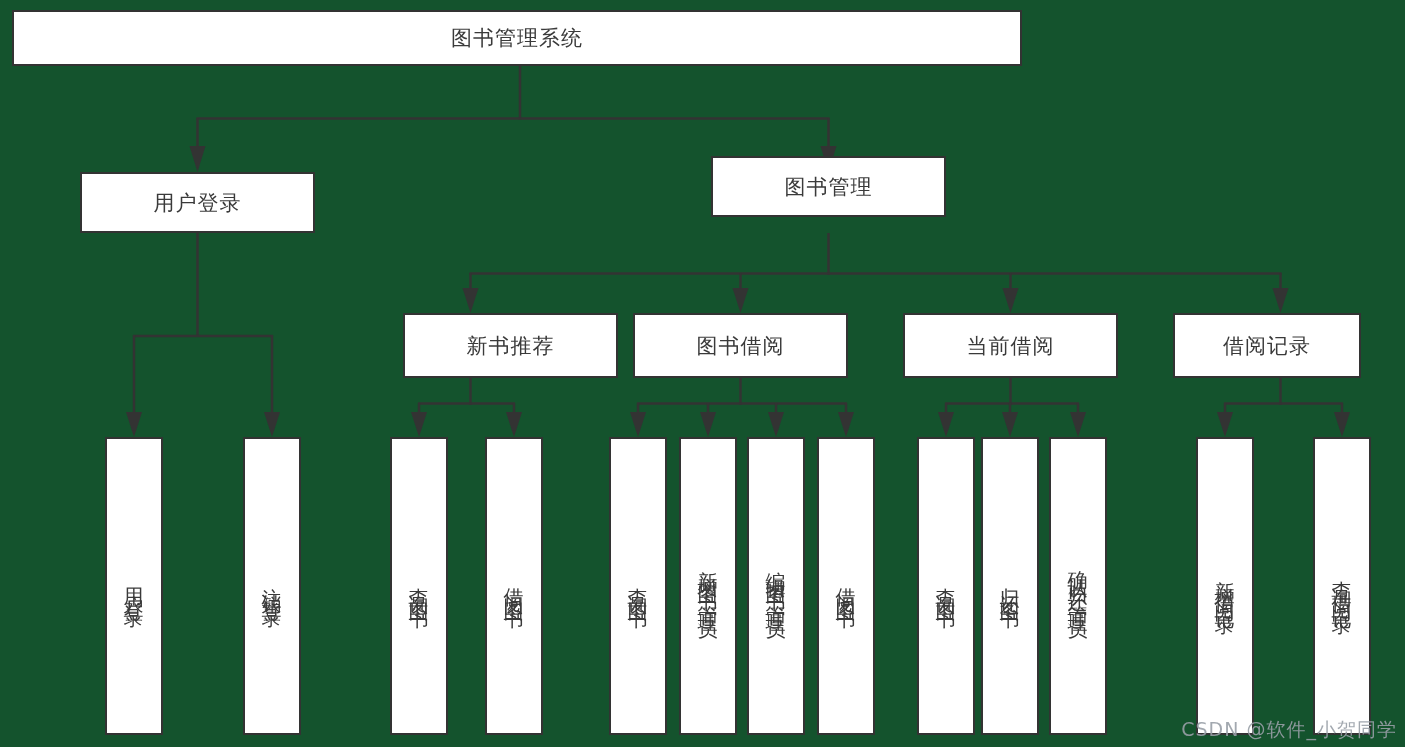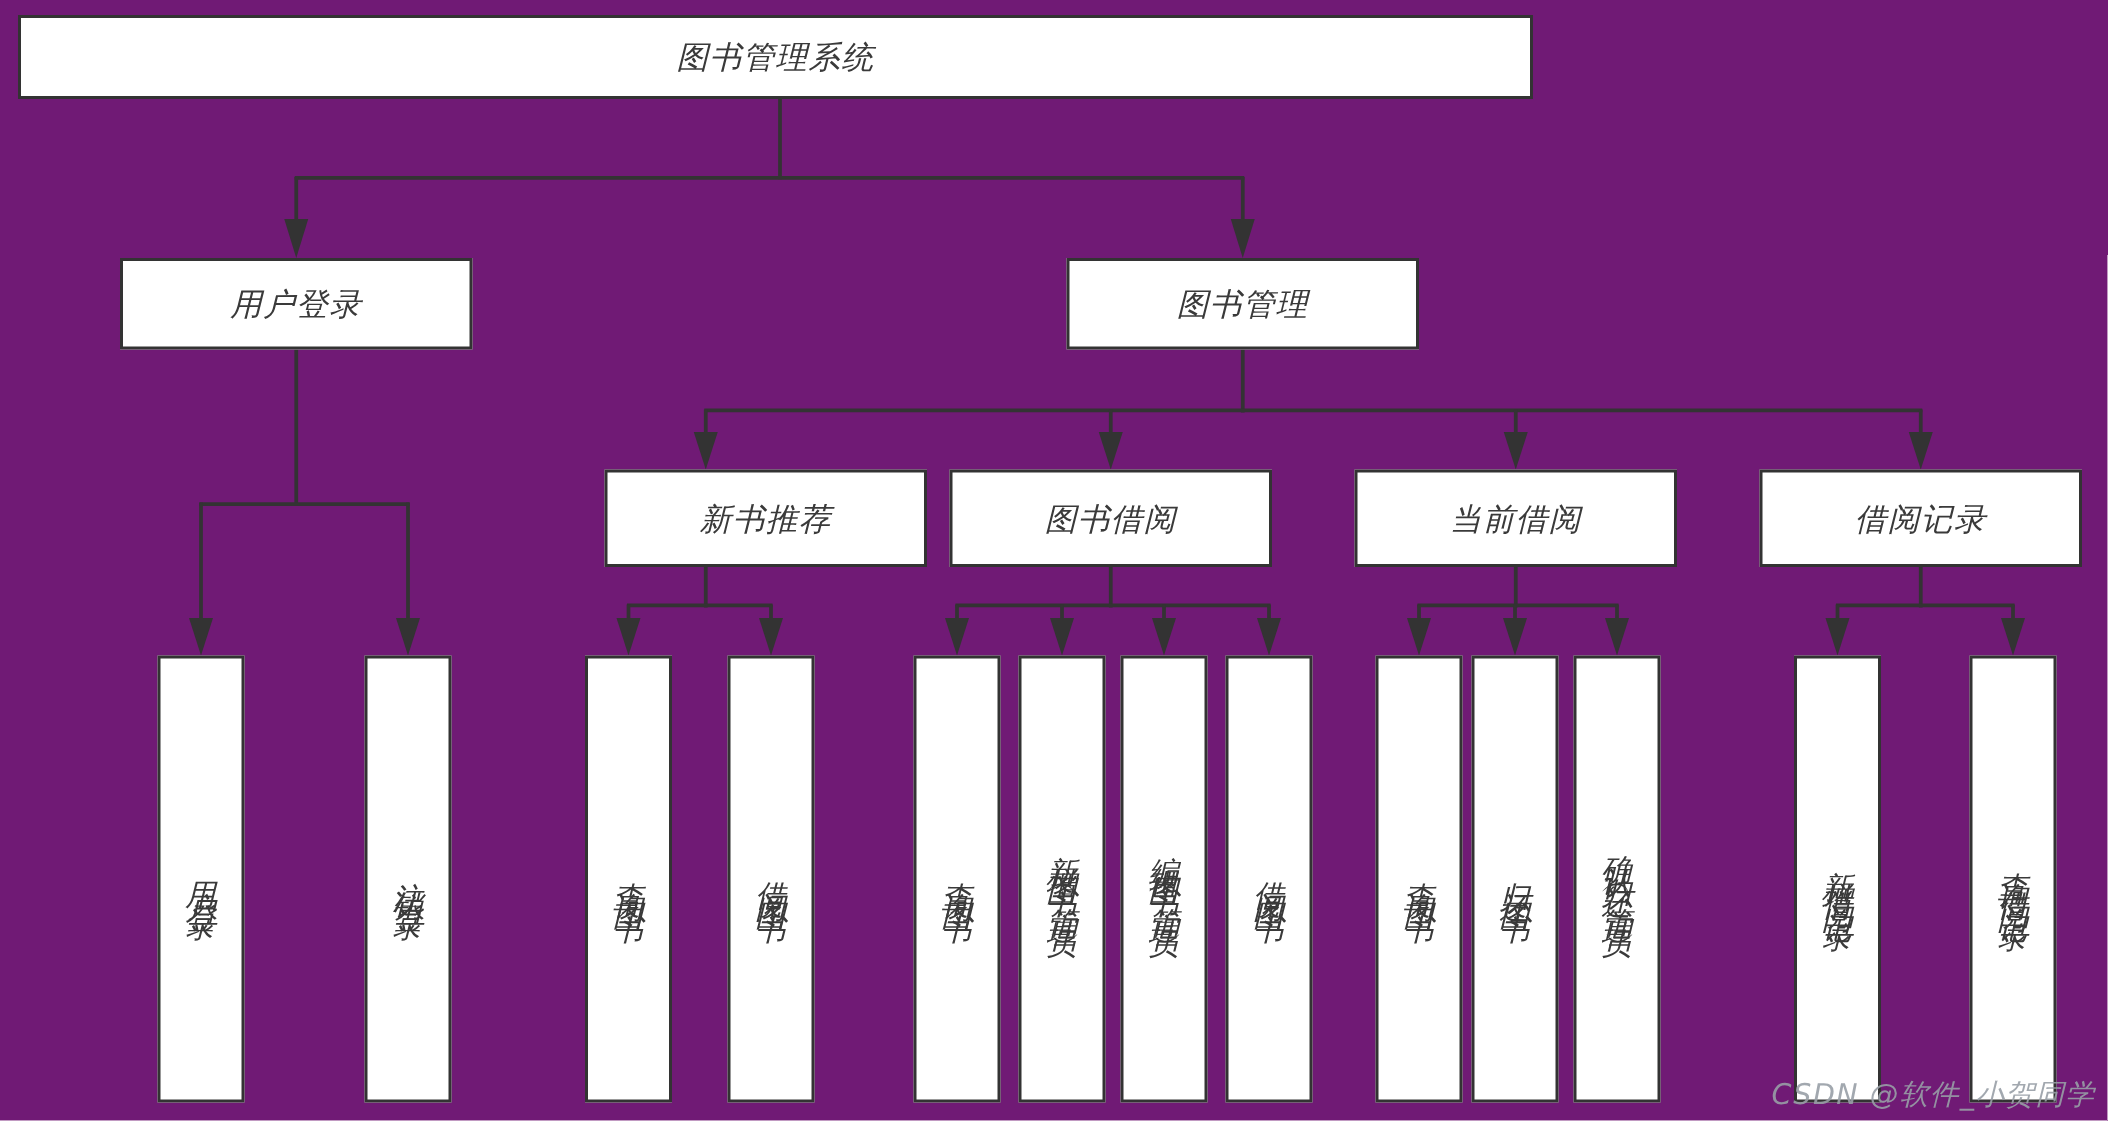--- a/index.html
+++ b/index.html
@@ -5,23 +5,22 @@
   html, body {
     margin: 0;
     padding: 0;
     background: #ffffff;
     font-family: "DejaVu Sans", "Liberation Sans", sans-serif;
   }
   #canvas {
     position: relative;
     width: 1405px;
     height: 747px;
-    background: #701a75;
+    background: #14532d;
     overflow: hidden;
-    font-style: italic;
   }
   #connectors {
     position: absolute;
     left: 0; top: 0;
     width: 1405px;
     height: 747px;
   }
   .node {
     position: absolute;
     box-sizing: border-box;
@@ -40,26 +39,26 @@
   .vnode .vlabel {
     writing-mode: vertical-rl;
     text-orientation: mixed;
     letter-spacing: 7px;
     line-height: 1;
   }
   
   #n-root   { left: 12px;  top: 10px;  width: 1010px; height: 56px; }
   
   #n-login  { left: 80px;  top: 172px; width: 235px; height: 61px; }
-  #n-mgmt   { left: 711px; top: 172px; width: 235px; height: 61px; }
+  #n-mgmt   { left: 711px; top: 156px; width: 235px; height: 61px; }
   
   #n-newbook { left: 363px;  top: 313px; width: 215px; height: 65px; margin-left: 40px; }
   #n-borrow  { left: 633px;  top: 313px; width: 215px; height: 65px; }
   #n-current { left: 903px;  top: 313px; width: 215px; height: 65px; }
-  #n-records { left: 1173px; top: 313px; width: 215px; height: 65px; }
+  #n-records { left: 1173px; top: 313px; width: 188px; height: 65px; }
   
   .vnode { top: 437px; width: 58px; height: 298px; }
   #n-l-login   { left: 105px; }
   #n-l-logout  { left: 243px; }
   #n-nb-query  { left: 390px; }
   #n-nb-borrow { left: 485px; }
   #n-b-query   { left: 609px; }
   #n-b-add     { left: 679px; }
   #n-b-edit    { left: 747px; }
   #n-b-borrow  { left: 817px; }

